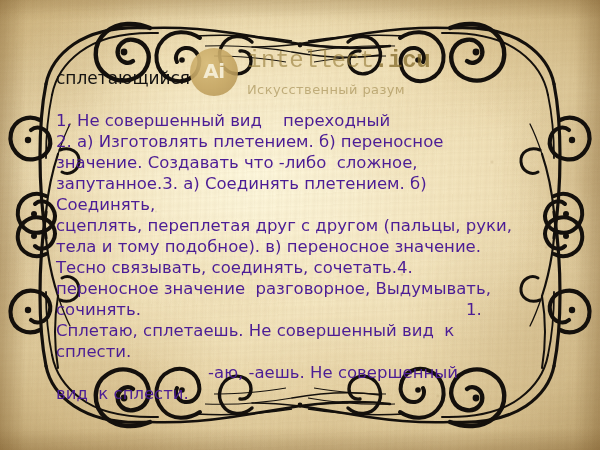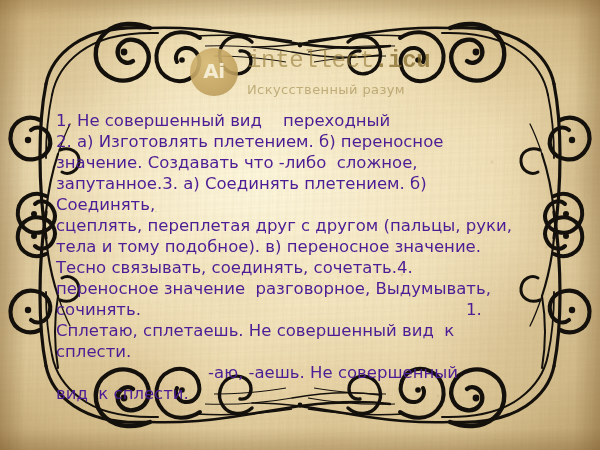--- a/index.html
+++ b/index.html
@@ -264,20 +264,21 @@
   <div class="watermark">
     <div class="wm-badge">
       <div class="wm-badge-text">Ai</div>
     </div>
     <div class="wm-words">
       <div class="wm-title"><span>intellect</span><span class="wm-strong">.icu</span></div>
       <div class="wm-sub">Искусственный  разум</div>
     </div>
   </div>
 
+  <div class="headword">сплетающийся</div>
   <div class="definition">1. Не совершенный вид    переходный
 2. а) Изготовлять плетением. б) переносное
 значение. Создавать что -либо  сложное,
 запутанное.3. а) Соединять плетением. б) Соединять,
 сцеплять, переплетая друг с другом (пальцы, руки,
 тела и тому подобное). в) переносное значение.
 Тесно связывать, соединять, сочетать.4.
 переносное значение  разговорное, Выдумывать,
 сочинять.                                                              1.
 Сплетаю, сплетаешь. Не совершенный вид  к сплести.

